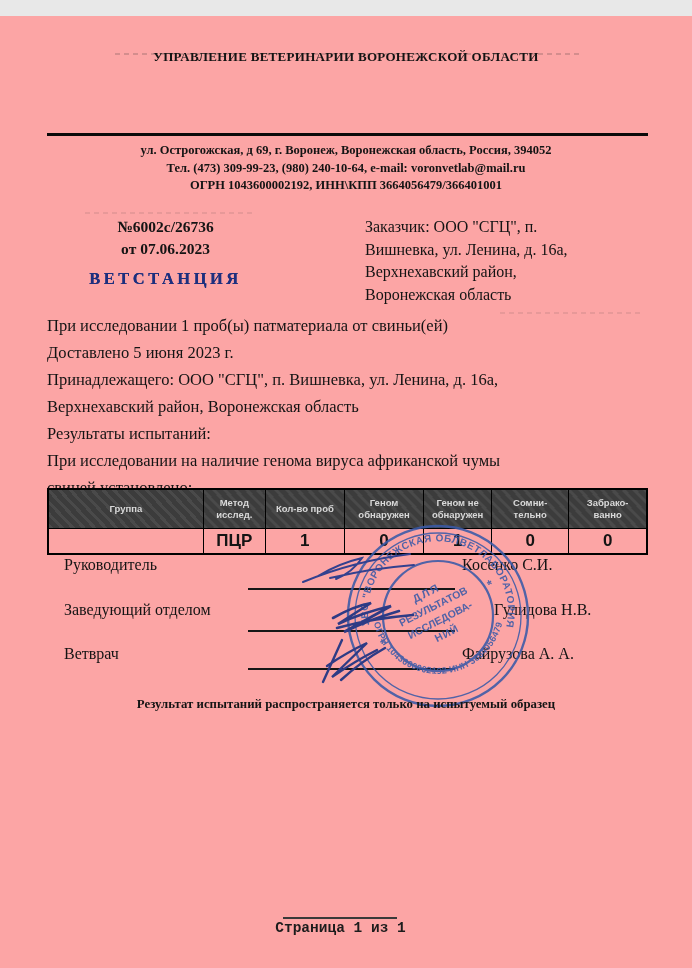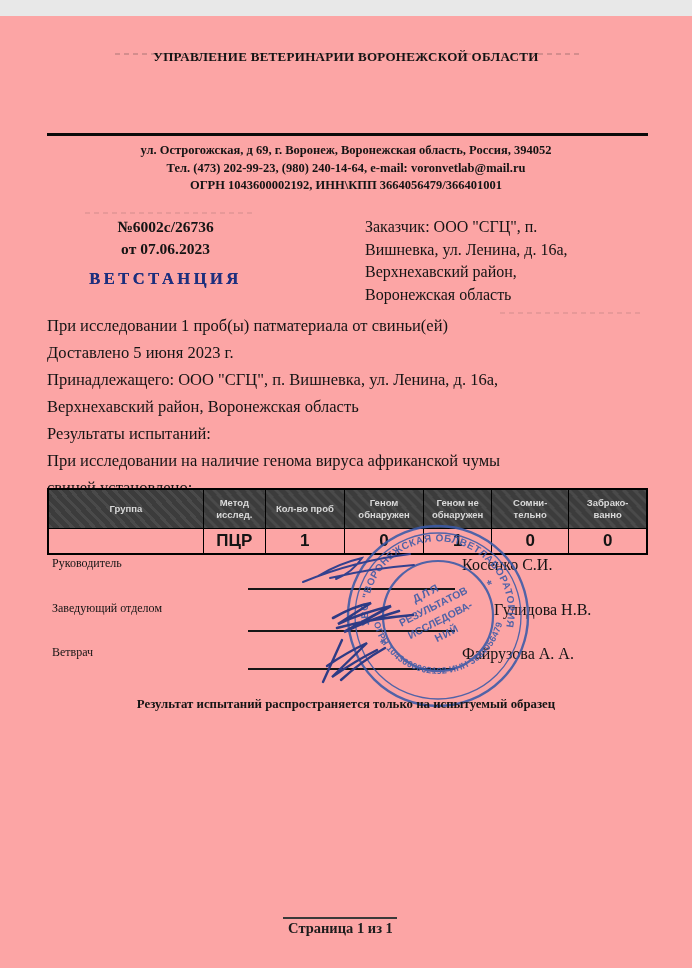--- a/index.html
+++ b/index.html
@@ -28,49 +28,49 @@
     font-family:"Liberation Sans", sans-serif;}
   table.results td,table.results th{border:1px solid #000;}
   table.results{border:2px solid #000;}
   th.hd{
     background:#3c3c3c;
     background-image:repeating-linear-gradient(47deg, rgba(255,255,255,.07) 0 3px, rgba(0,0,0,0) 3px 8px);
     color:#d8d8d8;font-size:9.5px;font-weight:bold;line-height:1.3;height:34px;
     white-space:pre-line;text-align:center;vertical-align:middle;padding:2px 1px;border-color:#141414;}
   td.val{height:22px;text-align:center;font-weight:bold;font-size:17px;}
 
-  .sig-label{position:absolute;left:52px;font-size:12px;}
+  .sig-label{position:absolute;left:64px;font-size:16px;}
   .sig-name{position:absolute;left:462px;font-size:16px;}
   .sig-line{position:absolute;left:248px;width:207px;height:2px;background:#161616;}
 
   .stamp{position:absolute;left:346px;top:508px;width:184px;height:184px;opacity:.88;}
   .sig-ink{position:absolute;left:0;top:0;pointer-events:none;}
 
   .footer-note{position:absolute;top:681px;left:0;width:100%;font-weight:bold;font-size:12.8px;}
   .page-num-line{position:absolute;top:901px;left:283px;width:114px;height:1.5px;background:#3a3a3a;}
   .page-num{position:absolute;top:904px;left:258px;width:165px;text-align:center;
-    font-family:Liberation Serif, serif;font-weight:bold;font-size:14.5px;color:#1c1c1c;}
+    font-family:Liberation Mono, monospace;font-weight:bold;font-size:14.5px;color:#1c1c1c;}
 </style>
 </head>
 <body>
 
 <div class="page">
 
   <div class="noise" style="top:37px;left:115px;width:465px;"></div>
   <div class="noise" style="top:196px;left:85px;width:170px;opacity:.18;"></div>
   <div class="noise" style="top:296px;left:500px;width:140px;opacity:.18;"></div>
 
   <div class="org-header center">УПРАВЛЕНИЕ ВЕТЕРИНАРИИ ВОРОНЕЖСКОЙ ОБЛАСТИ</div>
 
 
   <div class="rule"></div>
 
   <div class="address center">
     <div>ул. Острогожская, д 69, г. Воронеж, Воронежская область, Россия, 394052</div>
-    <div>Тел. (473) 202-99-23, (980) 240-14-64, e-mail: voronvetlab@mail.ru</div>
+    <div>Тел. (473) 309-99-23, (980) 240-10-64, e-mail: voronvetlab@mail.ru</div>
     <div>ОГРН 1043600002192, ИНН\КПП 3664056479/366401001</div>
   </div>
 
   <div class="result-block">
     <div>№6002с/26736</div>
     <div>от 07.06.2023</div>
     <div class="vetstation">ВЕТСТАНЦИЯ</div>
   </div>
 
   <div class="customer">Заказчик: ООО "СГЦ", п.

